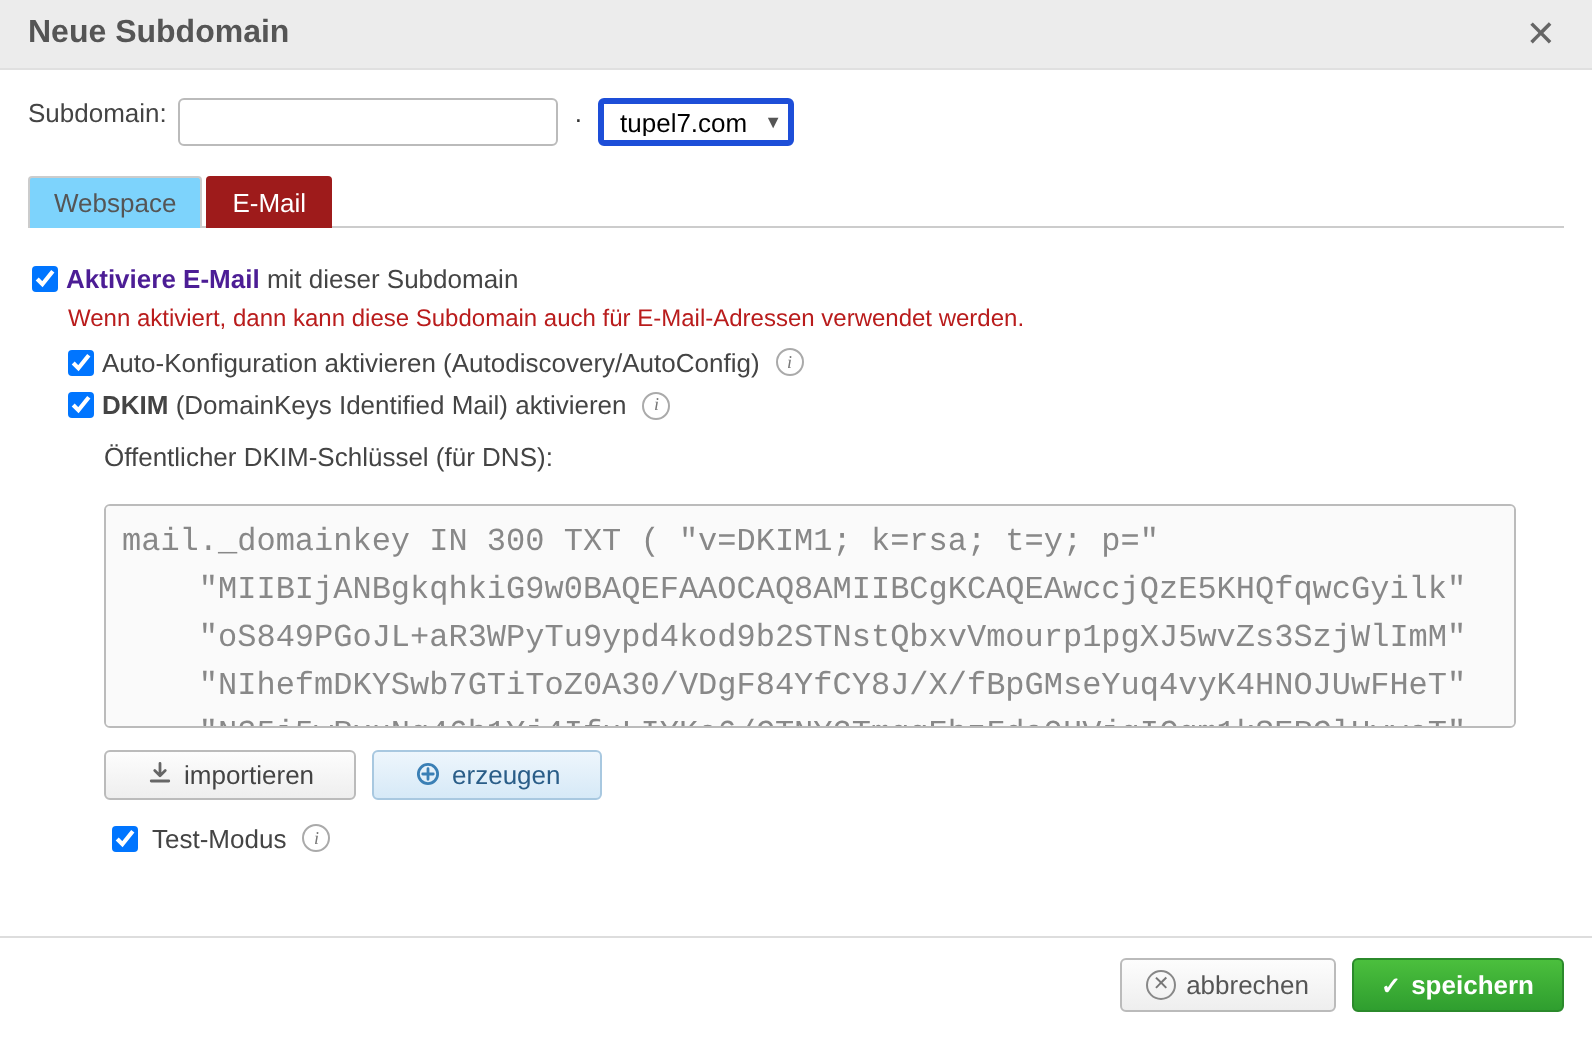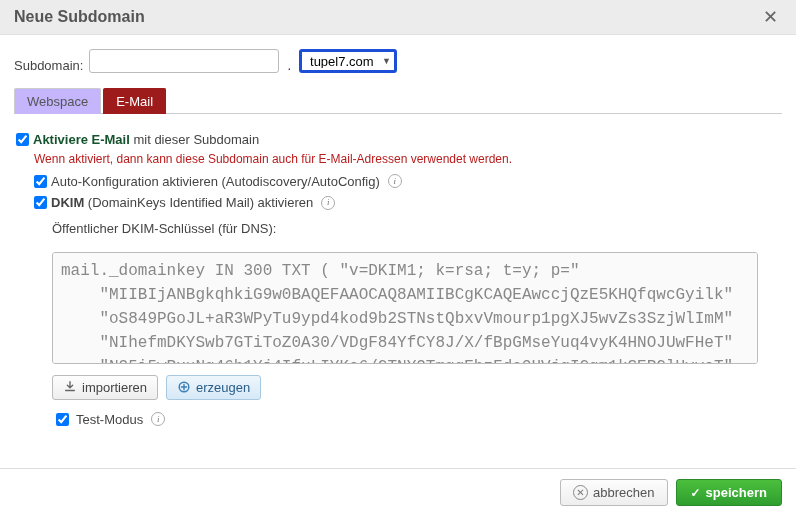--- a/index.html
+++ b/index.html
@@ -35,21 +35,21 @@
     font-size: 18px;
     color: #666;
     line-height: 1;
     padding: 0 4px;
   }
   .content {
     padding: 14px 14px 0 14px;
   }
   .row-subdomain {
     display: flex;
-    align-items: flex-end;
+    align-items: flex-start;
     gap: 6px;
     margin-bottom: 14px;
   }
   .row-subdomain label {
     color: #444;
   }
   .txt-input {
     height: 24px;
     border: 1px solid #bbb;
     border-radius: 3px;
@@ -84,21 +84,21 @@
   }
   .tabs {
     display: flex;
     border-bottom: 1px solid #ccc;
     margin-bottom: 16px;
   }
   .tab {
     padding: 5px 12px;
     border: 1px solid #ccc;
     border-bottom: none;
-    background: #c4b5fd;
+    background: #7dd3fc;
     color: #555;
     cursor: pointer;
     margin-right: 2px;
     border-radius: 2px 2px 0 0;
     font-size: 13px;
     position: relative;
     top: 1px;
   }
   .tab.active {
     background: #9e1b1b;
@@ -114,21 +114,21 @@
     gap: 4px;
     margin-bottom: 2px;
     line-height: 1.5;
   }
   .chk-row input[type=checkbox] {
     margin: 0;
     width: 13px;
     height: 13px;
   }
   .main-chk { font-size: 13px; }
-  .main-chk strong { font-weight: 700; color: #14532d; }
+  .main-chk strong { font-weight: 700; color: #4c1d95; }
   .hint {
     color: #b91c1c;
     font-size: 12px;
     margin: 2px 0 6px 18px;
   }
   .sub-options { margin-left: 18px; }
   .info-icon {
     display: inline-flex;
     align-items: center;
     justify-content: center;
@@ -170,21 +170,21 @@
     margin: 8px 0 10px 36px;
     display: flex;
     gap: 8px;
   }
   .btn {
     display: inline-flex;
     align-items: center;
     gap: 5px;
     border: 1px solid #bbb;
     border-radius: 3px;
-    padding: 4px 10px;
+    padding: 4px 20px;
     font-size: 13px;
     cursor: pointer;
     background: linear-gradient(#fdfdfd, #eeeeee);
     color: #444;
   }
   .btn.blue {
     background: linear-gradient(#eef6fc, #d6e9f7);
     border-color: #a8c8e0;
     color: #2a5d88;
   }

